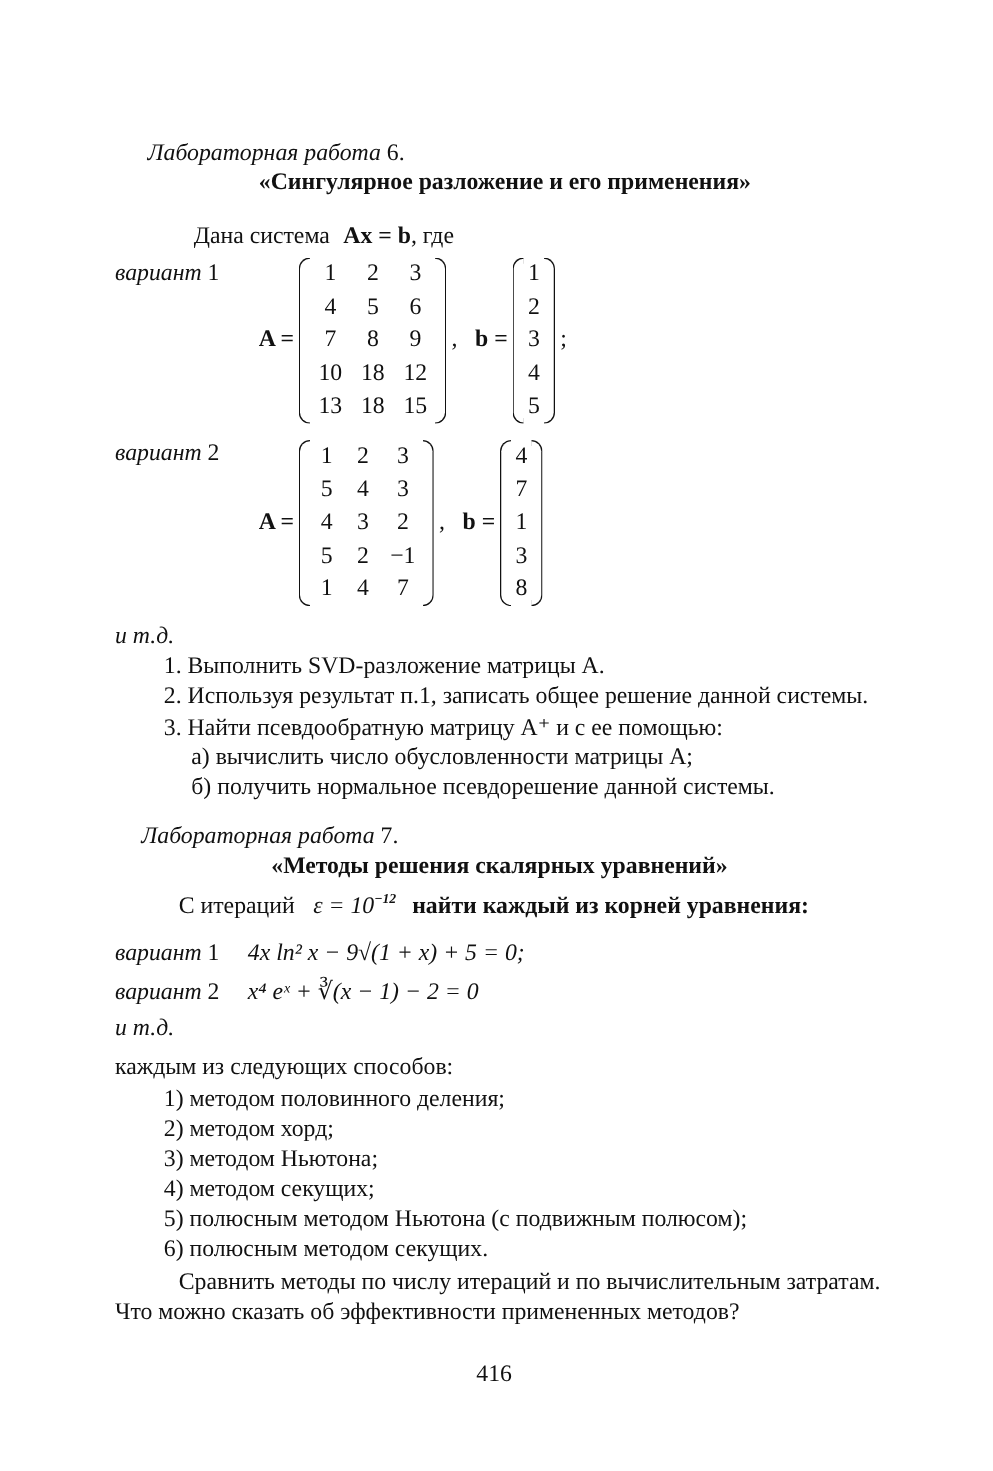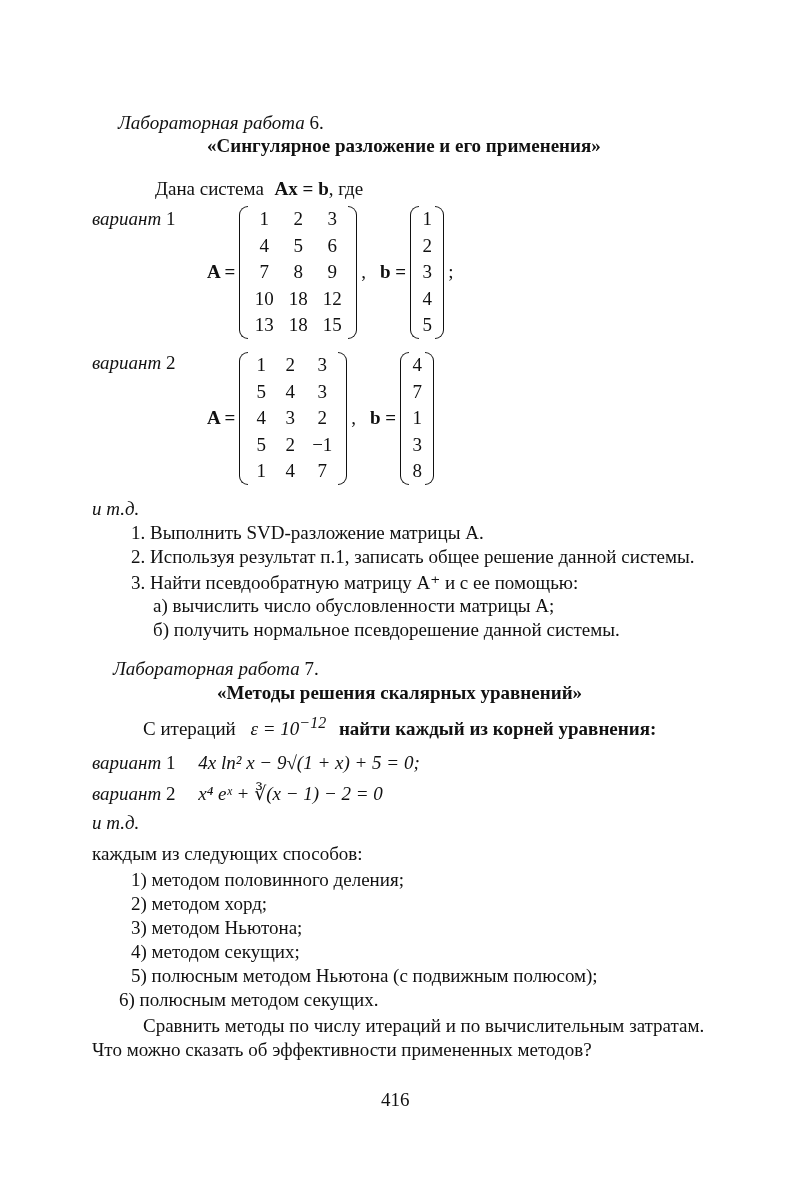--- a/index.html
+++ b/index.html
@@ -21,21 +21,21 @@
     content: ""; position: absolute; top: 0; bottom: 0; width: 8px;
     border: 1.6px solid #111;
   }
   .matrix::before { left: 0; border-right: none; border-radius: 10px 0 0 10px; }
   .matrix::after { right: 0; border-left: none; border-radius: 0 10px 10px 0; }
   .cell { height: 26.5px; line-height: 26.5px; text-align: center; }
   .m3 { grid-template-columns: 34px 34px 34px; }
   .m3b { grid-template-columns: 28px 30px 34px; }
   .m1 { grid-template-columns: 18px; }
   .sep { margin: 0 14px 0 4px; }
-  sup { font-size: 16px; }
+  sup { font-size: 11px; font-weight: bold; }
   .list-item { position: absolute; white-space: nowrap; }
 </style>
 </head>
 <body>
 
 <div class="abs" style="left:118px; top:112px;">
   <span class="ital">Лабораторная работа</span>
   <span>6.</span>
 </div>
 <div class="abs bold" style="left:207px; top:135px;">«Сингулярное разложение и его применения»</div>
@@ -146,18 +146,18 @@
 </div>
 
 <div class="abs ital" style="left:92px; top:812px;">и т.д.</div>
 
 <div class="abs" style="left:92px; top:843px;">каждым из следующих способов:</div>
 <div class="list-item" style="left:131px; top:869px;">1) методом половинного деления;</div>
 <div class="list-item" style="left:131px; top:893px;">2) методом хорд;</div>
 <div class="list-item" style="left:131px; top:917px;">3) методом Ньютона;</div>
 <div class="list-item" style="left:131px; top:941px;">4) методом секущих;</div>
 <div class="list-item" style="left:131px; top:965px;">5) полюсным методом Ньютона (с подвижным полюсом);</div>
-<div class="list-item" style="left:119px; top:989px;">6) полюсным методом секущих.</div>
+<div class="list-item" style="left:131px; top:989px;">6) полюсным методом секущих.</div>
 
 <div class="abs" style="left:143px; top:1015px;">Сравнить методы по числу итераций и по вычислительным затратам.</div>
 <div class="abs" style="left:92px; top:1039px;">Что можно сказать об эффективности примененных методов?</div>
 
 <div class="abs" style="left:381px; top:1089px;">416</div>
 
 </body></html>

